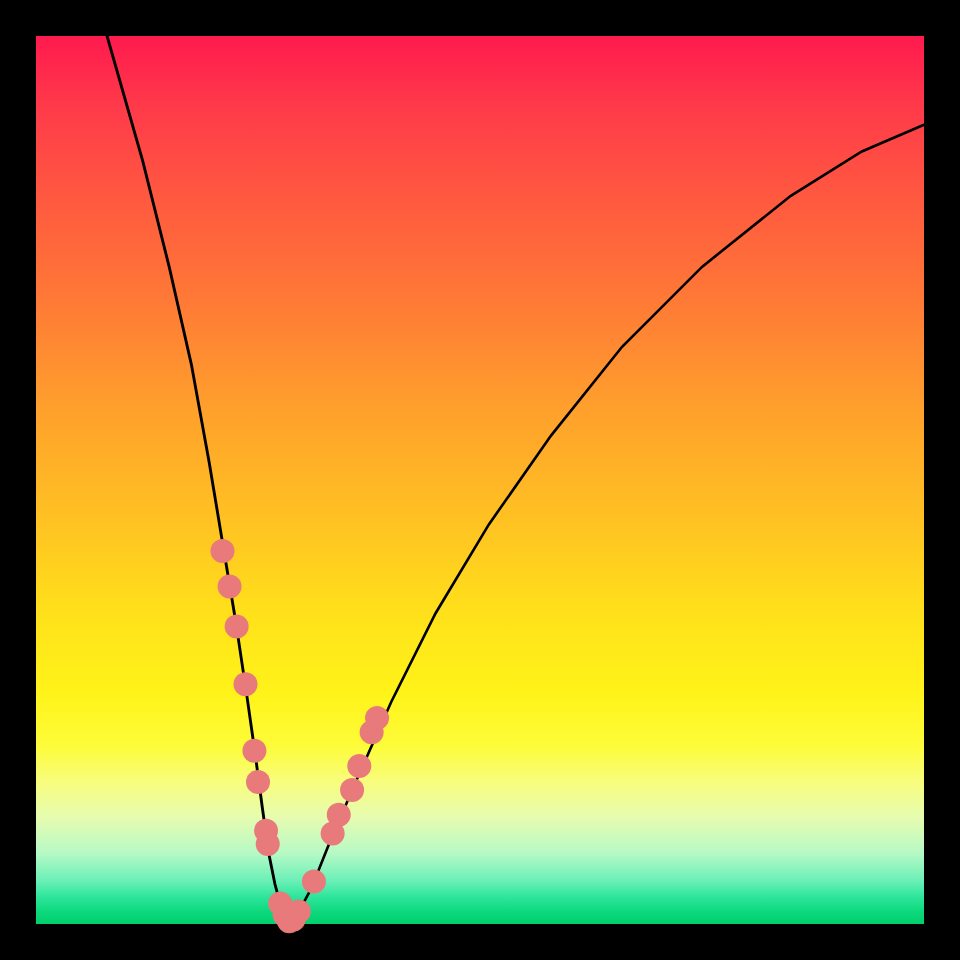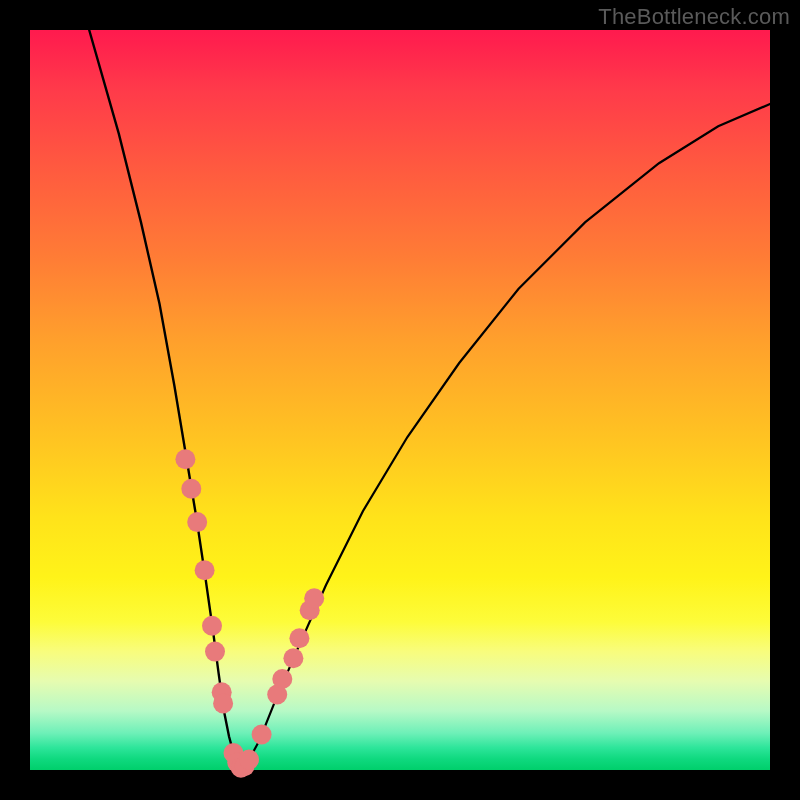--- a/index.html
+++ b/index.html
@@ -90,14 +90,13 @@
         <circle cx="231.6" cy="704.5" r="10" fill="#e87a7b" stroke="#c95a5a" stroke-width="0"></circle>
         <circle cx="247.2" cy="664.5" r="10" fill="#e87a7b" stroke="#c95a5a" stroke-width="0"></circle>
         <circle cx="252.3" cy="649.0" r="10" fill="#e87a7b" stroke="#c95a5a" stroke-width="0"></circle>
         <circle cx="263.4" cy="628.3" r="10" fill="#e87a7b" stroke="#c95a5a" stroke-width="0"></circle>
         <circle cx="269.4" cy="608.3" r="10" fill="#e87a7b" stroke="#c95a5a" stroke-width="0"></circle>
         <circle cx="279.7" cy="580.2" r="10" fill="#e87a7b" stroke="#c95a5a" stroke-width="0"></circle>
         <circle cx="284.2" cy="568.3" r="10" fill="#e87a7b" stroke="#c95a5a" stroke-width="0"></circle>
       </g>
   </svg>
 
-  <div class="watermark">TheBottleneck.com</div>
 </div>
 
 </body></html>

